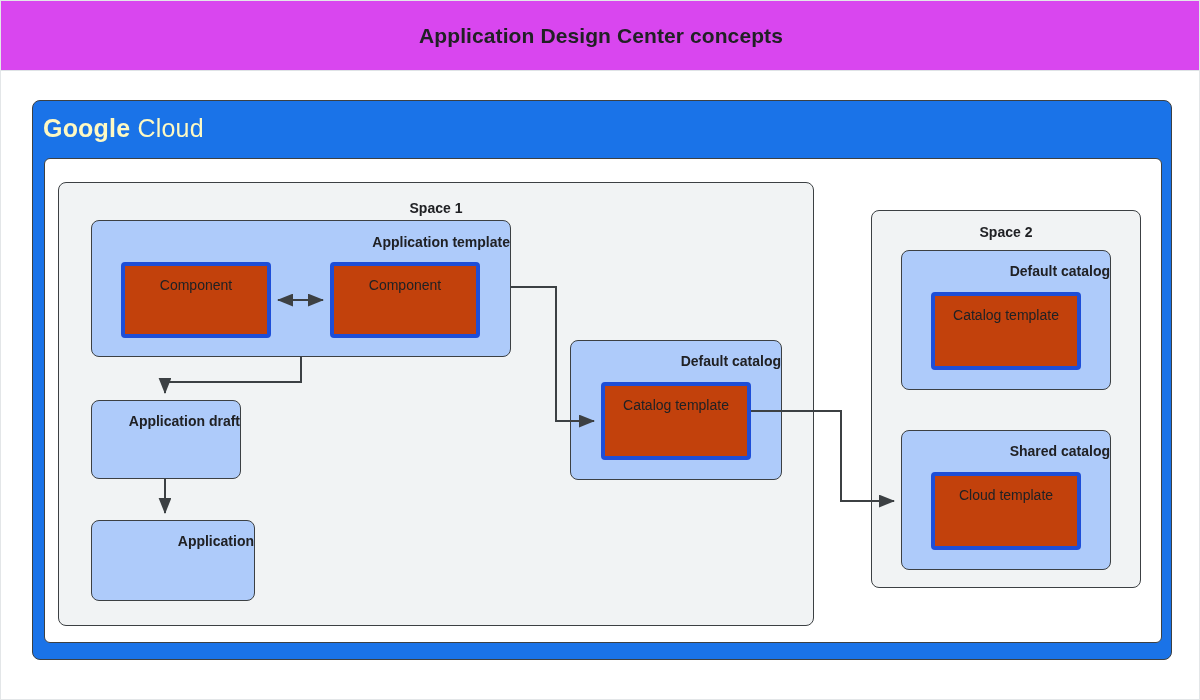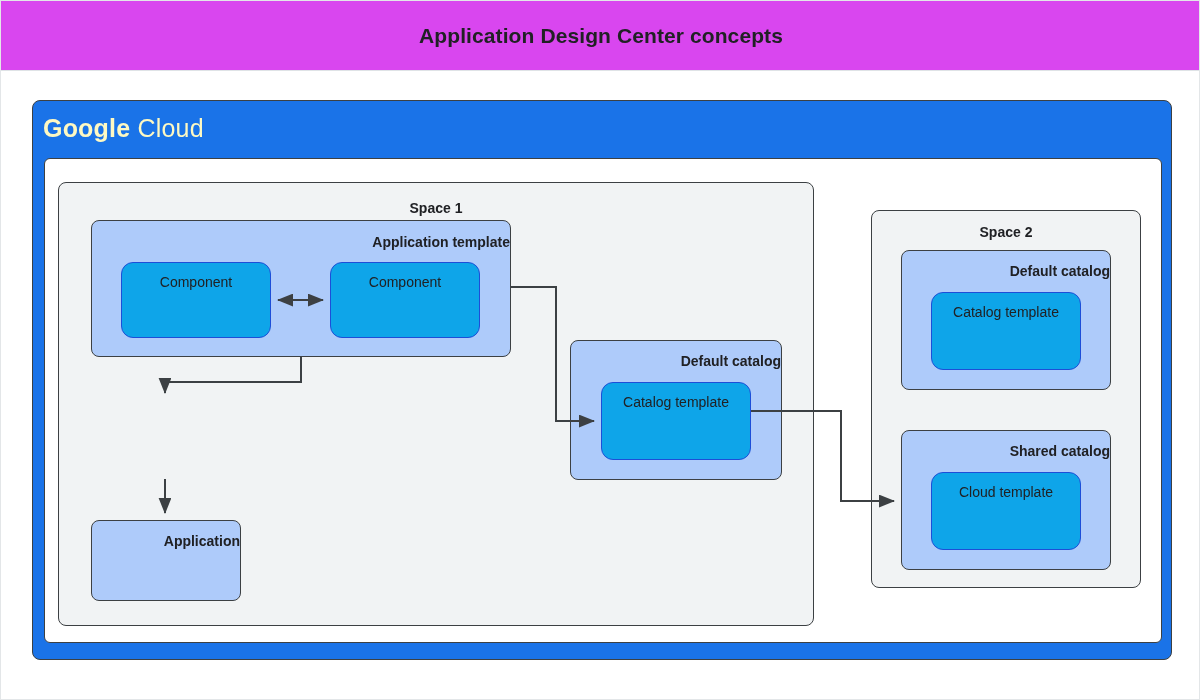--- a/index.html
+++ b/index.html
@@ -96,23 +96,23 @@
   }
   .blue-box {
     position: absolute;
     background: #aecbfa;
     border: 1px solid #3c4043;
     border-radius: 8px;
     box-sizing: border-box;
   }
   .gray-box {
     position: absolute;
-    background: #0ea5e9;
-    border: 1px solid #1d4ed8;
-    border-radius: 12px;
+    background: #c2410c;
+    border: 4px solid #1d4ed8;
+    border-radius: 4px;
     box-sizing: border-box;
   }
   .box-title {
     position: absolute;
     left: 0;
     right: 0;
     text-align: right;
     font-size: 14px;
     font-weight: bold;
     color: #202124;
@@ -161,22 +161,25 @@
   <div class="blue-box" style="left:90px; top:219px; width:420px; height:137px;">
     <div class="box-title" style="top:13px;">Application template</div>
   </div>
   <div class="gray-box" style="left:120px; top:261px; width:150px; height:76px;">
     <div class="box-text" style="top:11px;">Component</div>
   </div>
   <div class="gray-box" style="left:329px; top:261px; width:150px; height:76px;">
     <div class="box-text" style="top:11px;">Component</div>
   </div>
 
-
-  <div class="blue-box" style="left:90px; top:519px; width:150px; height:81px;">
+  <div class="blue-box" style="left:90px; top:399px; width:150px; height:79px;">
+    <div class="box-title" style="top:12px;">Application draft</div>
+  </div>
+
+  <div class="blue-box" style="left:90px; top:519px; width:164px; height:81px;">
     <div class="box-title" style="top:12px;">Application</div>
   </div>
 
   <div class="blue-box" style="left:569px; top:339px; width:212px; height:140px;">
     <div class="box-title" style="top:12px;">Default catalog</div>
   </div>
   <div class="gray-box" style="left:600px; top:381px; width:150px; height:78px;">
     <div class="box-text" style="top:11px;">Catalog template</div>
   </div>
 

